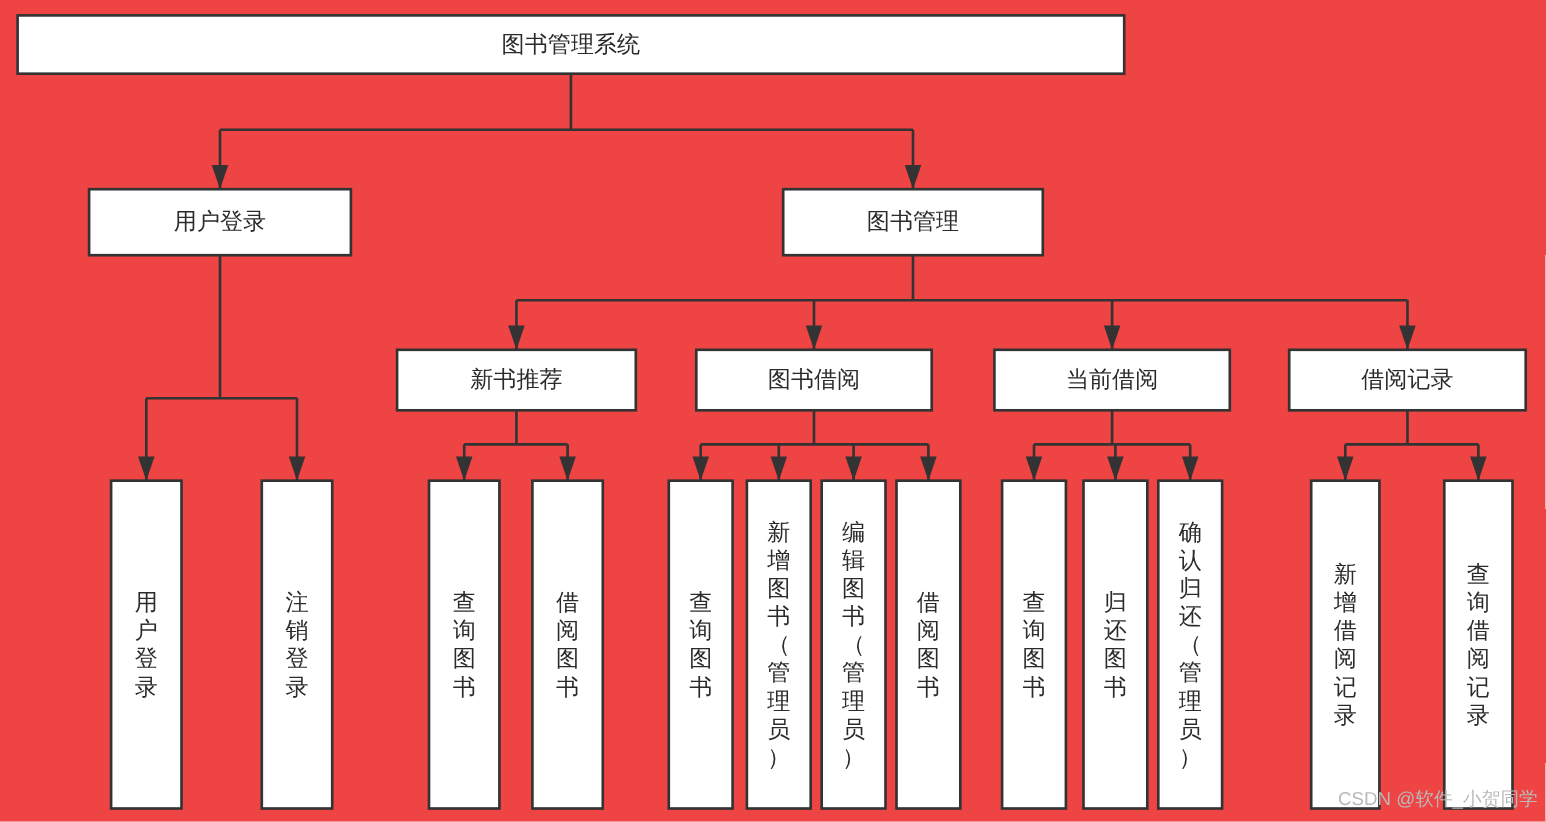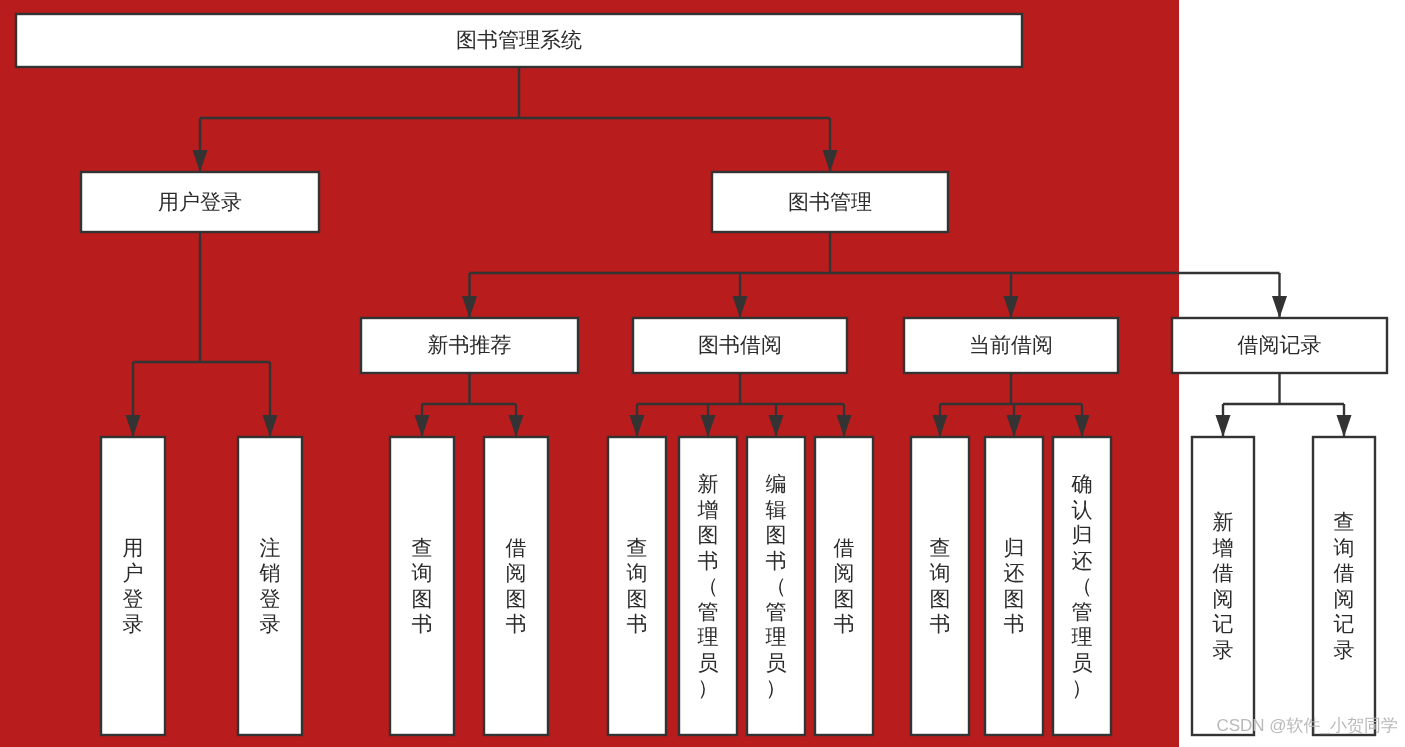--- a/index.html
+++ b/index.html
@@ -9,23 +9,23 @@
     background: #ffffff;
   }
   body {
     width: 1405px;
     height: 747px;
     font-family: "Liberation Sans", "DejaVu Sans", sans-serif;
     overflow: hidden;
   }
   #diagram-root {
     position: relative;
-    width: 1179px;
+    width: 1405px;
     height: 747px;
-    background: #b91c1c;
+    background: #ef4444;
   }
   svg.diagram-canvas {
     position: absolute;
     left: 0;
     top: 0;
     width: 1405px;
     height: 747px;
     display: block;
   }
   .node-box {

